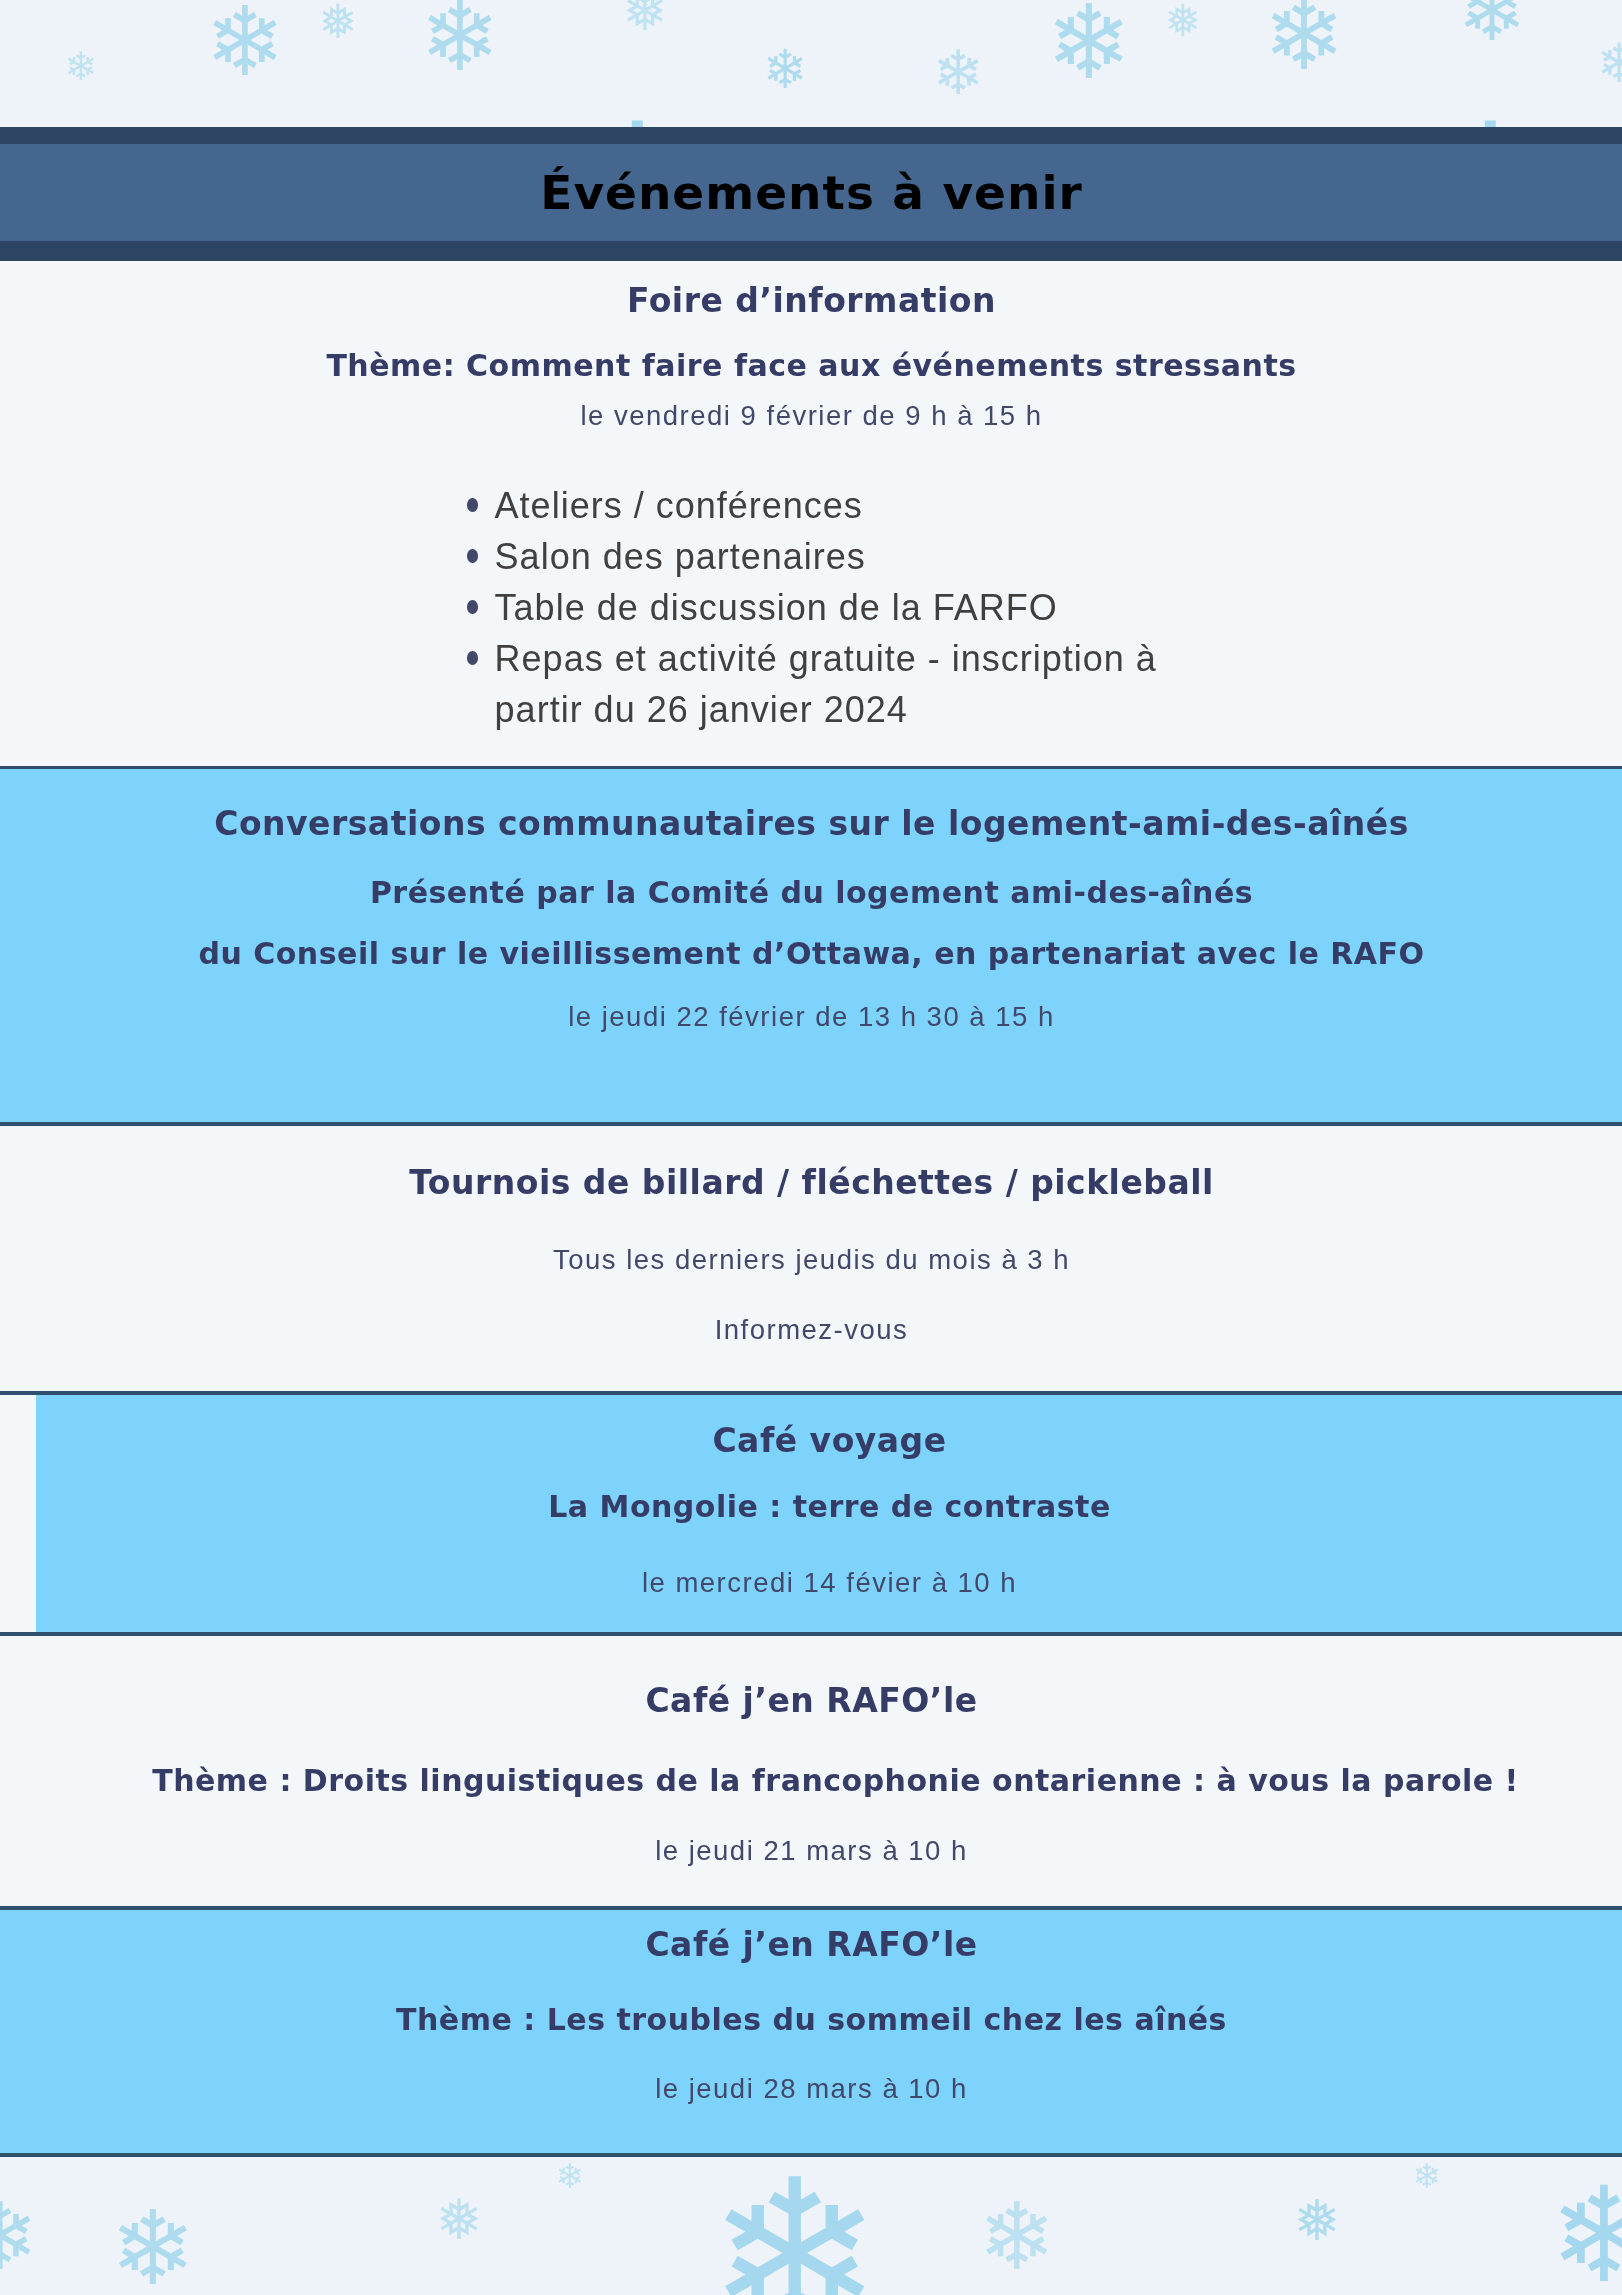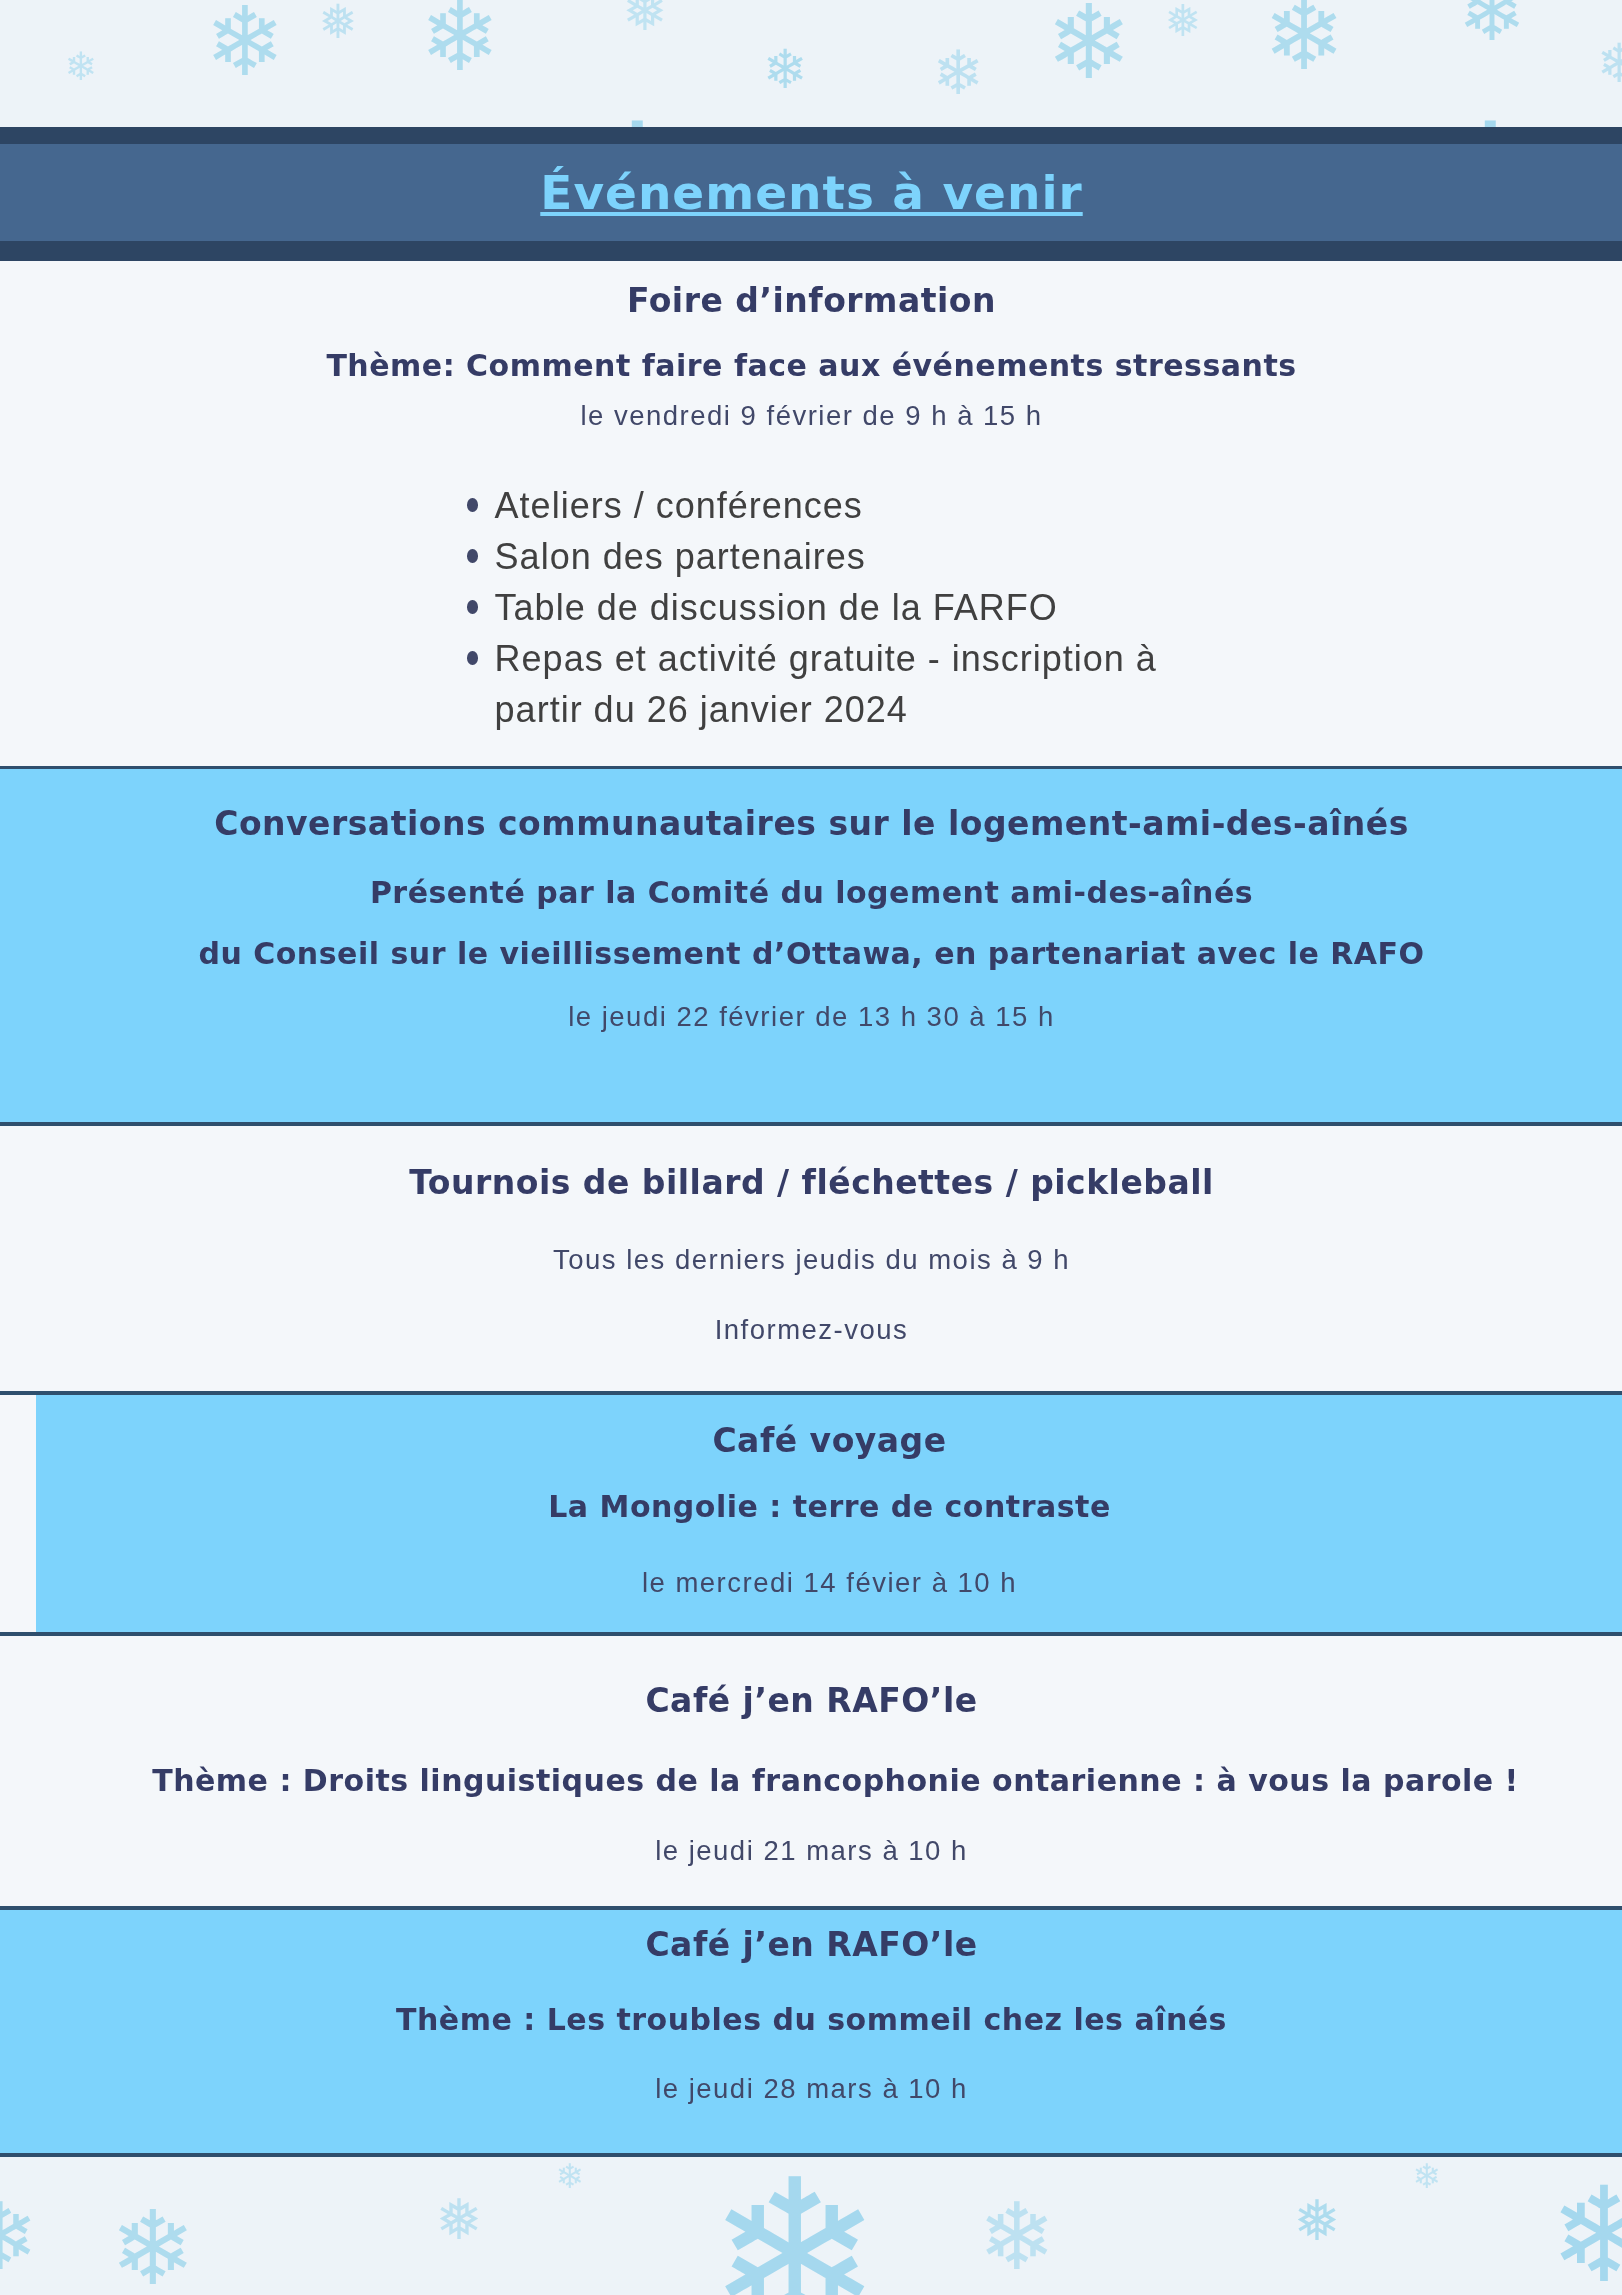--- a/index.html
+++ b/index.html
@@ -38,22 +38,21 @@
     background: #45678f;
     text-align: center;
   }
   .banner h1 {
     margin: 0;
     font-family: "DejaVu Sans", sans-serif;
     font-weight: bold;
     font-size: 47px;
     line-height: 97px;
     letter-spacing: 1px;
-    color: #7dd3fc;
-    text-decoration: underline;
+    color: #000000;
   }
   
   section.event {
     position: relative;
     z-index: 1;
     text-align: center;
     box-sizing: border-box;
   }
   section.white { background: #f4f7fa; }
   section.alt   { background: #7dd3fc; }
@@ -189,21 +188,21 @@
     <h2 class="ev-title">Conversations communautaires sur le logement-ami-des-aînés</h2>
     <p class="bold-line l1">Présenté par la Comité du logement ami-des-aînés</p>
     <p class="bold-line l2">du Conseil sur le vieillissement d’Ottawa, en partenariat avec le RAFO</p>
     <p class="body-line date">le jeudi 22 février de 13 h 30 à 15 h</p>
   </section>
 
   <div class="divider"></div>
 
   <section class="event white" id="sec-tournois">
     <h2 class="ev-title">Tournois de billard / fléchettes / pickleball</h2>
-    <p class="body-line l1">Tous les derniers jeudis du mois à 9 h</p>
+    <p class="body-line l1">Tous les derniers jeudis du mois à 3 h</p>
     <p class="body-line l2">Informez-vous</p>
   </section>
 
   <div class="divider"></div>
 
   <section class="event alt" id="sec-voyage">
     <h2 class="ev-title">Café voyage</h2>
     <p class="bold-line theme">La Mongolie : terre de contraste</p>
     <p class="body-line date">le mercredi 14 févier à 10 h</p>
   </section>

